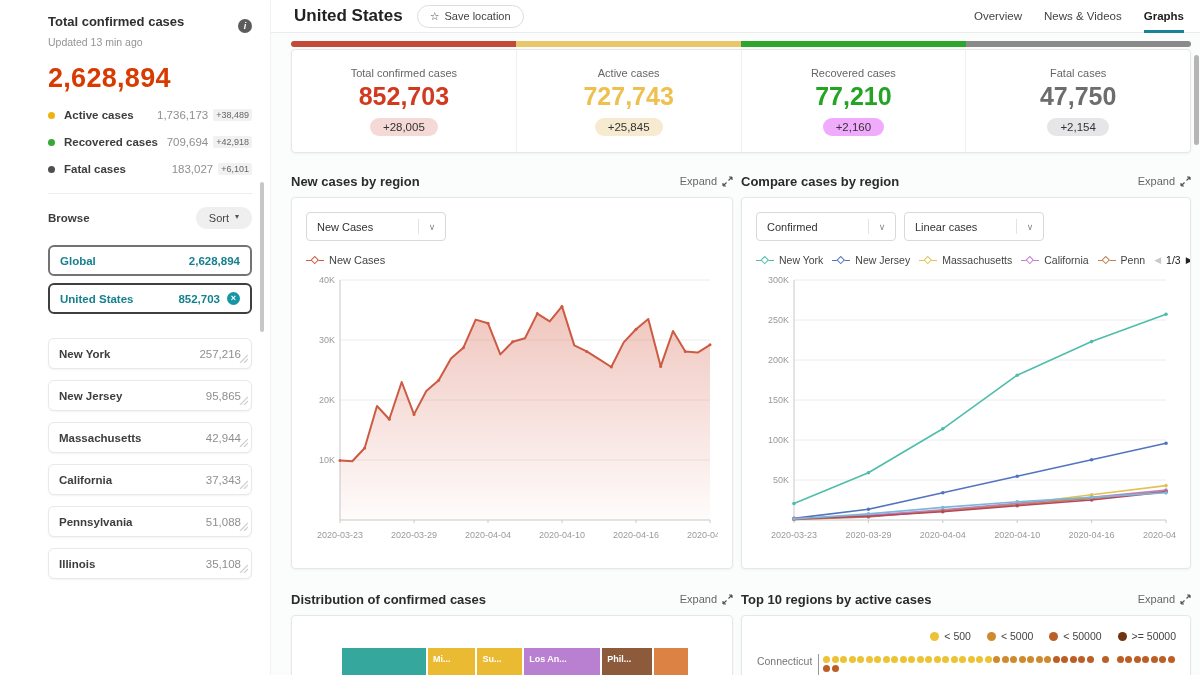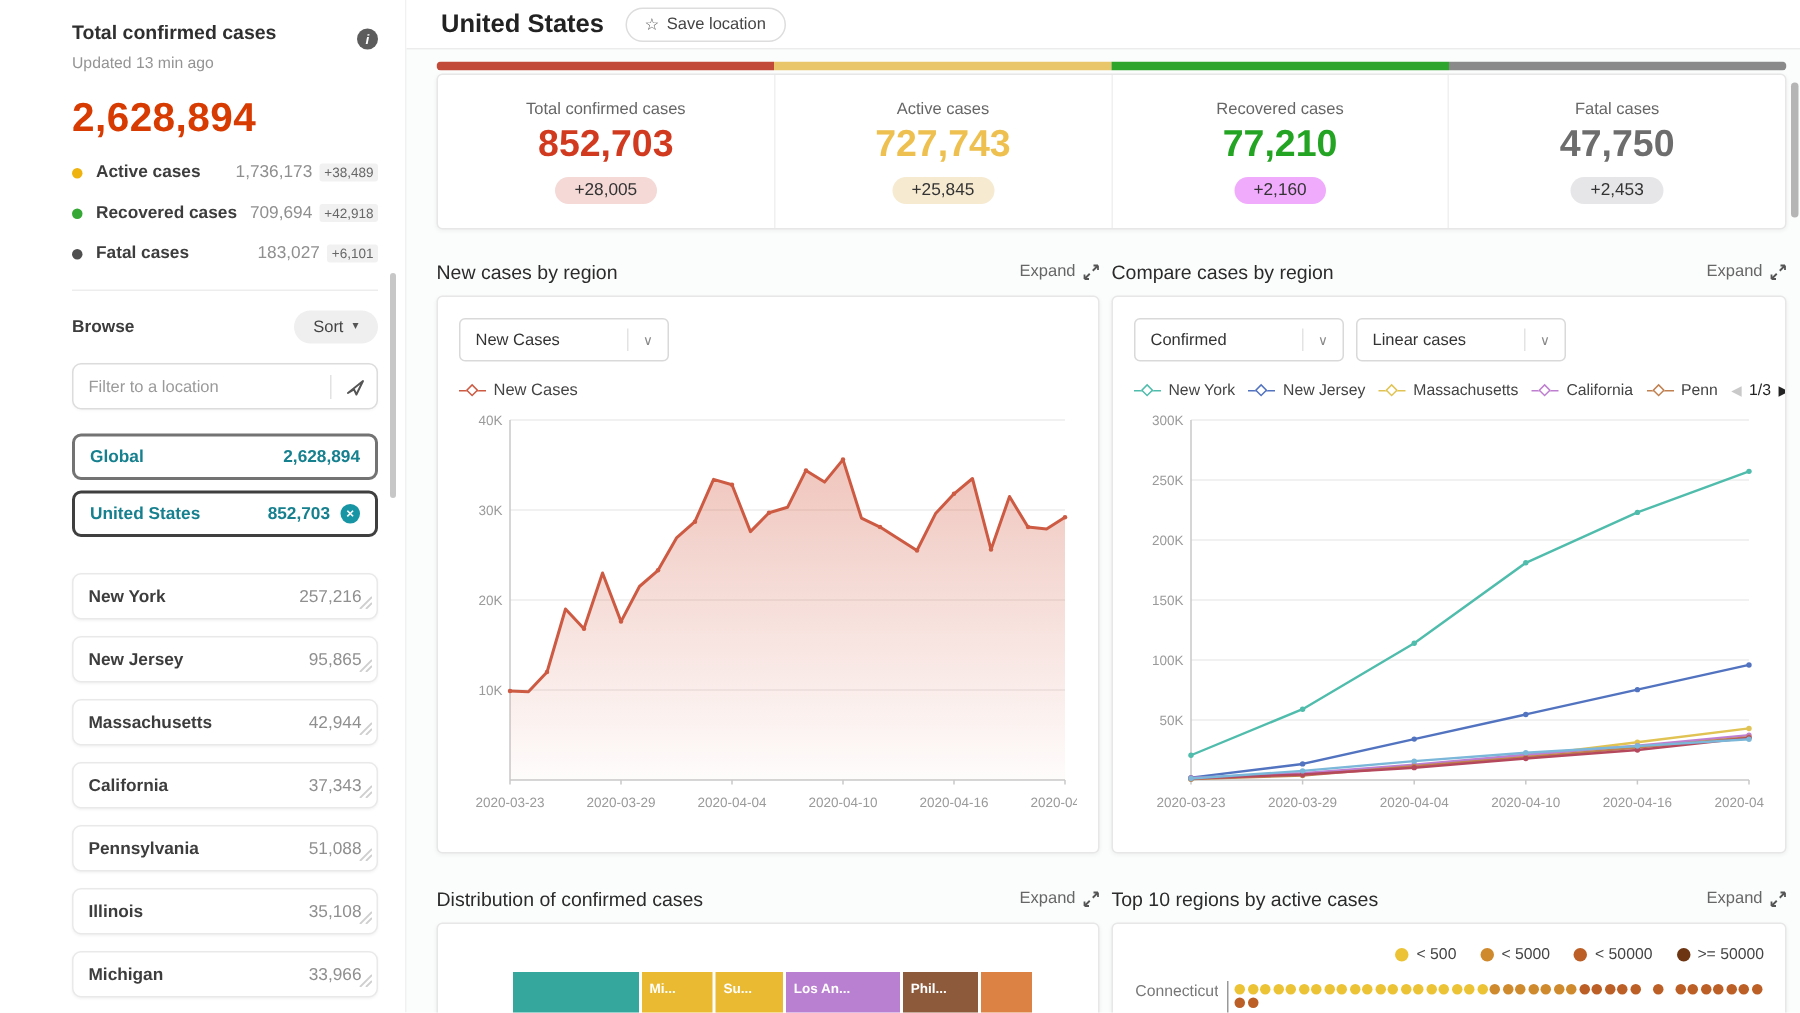--- a/index.html
+++ b/index.html
@@ -71,21 +71,21 @@
   .sum-col { flex:1; display:flex; flex-direction:column; align-items:center; justify-content:center;
              border-right:1px solid #f0f0f0; }
   .sum-col:last-child { border-right:none; }
   .sum-label { font-size:11px; color:#666; }
   .sum-value { font-size:25px; font-weight:800; margin:3px 0 7px; }
   .sum-pill { font-size:11.5px; color:#333; padding:3px 13px; border-radius:12px; }
 
   .charts-row { display:flex; gap:8px; margin-top:18px; width:900px; }
   .block-l { width:442px; } .block-r { width:450px; }
   .sec-head { display:flex; justify-content:space-between; align-items:center; height:20px; margin-bottom:6px; }
-  .sec-title { font-size:13px; font-weight:400; color:#2b2b2b; }
+  .sec-title { font-size:13px; font-weight:700; color:#2b2b2b; }
   .expand-link { font-size:11px; color:#666; display:flex; gap:5px; align-items:center; cursor:pointer; }
   .panel { background:#fff; border:1px solid #e7e7e7; border-radius:4px; box-shadow:0 1px 3px rgba(0,0,0,.05);
            height:372px; padding:14px; position:relative; overflow:hidden;}
   .dd-row { display:flex; gap:8px; }
   .dropdown { width:140px; height:29px; border:1px solid #d9d9d9; border-radius:4px; display:flex; align-items:center;
               font-size:11px; color:#333; background:#fff; cursor:pointer; }
   .dd-label { flex:1; padding-left:10px; white-space:nowrap; overflow:hidden; }
   .dd-sep { width:1px; height:15px; background:#e3e3e3; }
   .dd-chev { width:26px; text-align:center; color:#888; font-size:9px; flex:none;}
   .legend-row { display:flex; align-items:center; margin-top:13px; font-size:11px; color:#444; }
@@ -152,29 +152,20 @@
         </div>
       </div>
     <hr class="sb-divider">
     <div class="browse-row">
       <span class="browse-label">Browse</span>
       <button class="sort-pill">
         <span>Sort</span>
         <span class="sort-caret">▾</span>
       </button>
     </div>
-    <div class="filter-box">
-      <input type="text" placeholder="Filter to a location" style="">
-      <div class="filter-sep"></div>
-      <div class="send-btn">
-        <svg width="14" height="14" viewBox="0 0 14 14">
-            <path d="M3 11 L13 3 L8.6 12 L7 8.6 Z" fill="none" stroke="#555" stroke-width="1.3" stroke-linejoin="round"></path>
-          </svg>
-      </div>
-    </div>
     <div class="loc-card loc-global">
       <span>Global</span>
       <span>2,628,894</span>
     </div>
     <div class="loc-card loc-us">
       <span>United States</span>
       <span class="loc-right">
         <span>852,703</span>
         <span class="close-badge">×</span>
       </span>
@@ -215,39 +206,37 @@
               <path d="M1 9 L9 1 M5 9 L9 5" stroke="#cfcfcf" stroke-width="1.2" fill="none"></path>
             </svg></span>
         </div>
         <div class="region-card">
           <span class="region-name">Illinois</span>
           <span class="region-value">35,108</span>
           <span class="corner-glyph"><svg width="9" height="9" viewBox="0 0 9 9">
               <path d="M1 9 L9 1 M5 9 L9 5" stroke="#cfcfcf" stroke-width="1.2" fill="none"></path>
             </svg></span>
         </div>
-        <div class="region-card">
-          <span class="region-name">Michigan</span>
-          <span class="region-value">33,966</span>
-          <span class="corner-glyph"><svg width="9" height="9" viewBox="0 0 9 9">
-              <path d="M1 9 L9 1 M5 9 L9 5" stroke="#cfcfcf" stroke-width="1.2" fill="none"></path>
-            </svg></span>
-        </div>
       </div>
   </div>
   <div class="sb-scroll-thumb"></div>
 </aside>
 
 <main class="main">
   <header class="m-header">
     <h1 class="page-title">United States</h1>
     <button class="save-pill">
       <span class="save-star">☆</span>
       <span>Save location</span>
     </button>
+    <nav class="tabs">
+      <div class="tab">Overview</div>
+      <div class="tab">News &amp; Videos</div>
+      <div class="tab active">Graphs</div>
+    </nav>
   </header>
 
   <div class="m-content">
     <div class="colorbar" id="colorbar">
         <span style="background: rgb(194, 74, 56);"></span>
         <span style="background: rgb(234, 198, 106);"></span>
         <span style="background: rgb(46, 166, 46);"></span>
         <span style="background: rgb(138, 138, 138);"></span>
       </div>
 
@@ -263,21 +252,21 @@
           <div class="sum-pill" style="background: rgb(246, 234, 208);">+25,845</div>
         </div>
         <div class="sum-col">
           <div class="sum-label">Recovered cases</div>
           <div class="sum-value" style="color: rgb(35, 164, 35);">77,210</div>
           <div class="sum-pill" style="background: #f0abfc;">+2,160</div>
         </div>
         <div class="sum-col">
           <div class="sum-label">Fatal cases</div>
           <div class="sum-value" style="color: rgb(109, 109, 109);">47,750</div>
-          <div class="sum-pill" style="background: rgb(230, 230, 232);">+2,453</div>
+          <div class="sum-pill" style="background: rgb(230, 230, 232);">+2,154</div>
         </div>
       </section>
 
     <div class="charts-row">
 
       <div class="block-l">
         <div class="sec-head">
           <span class="sec-title">New cases by region</span>
           <span class="expand-link">
             <span>Expand</span>

